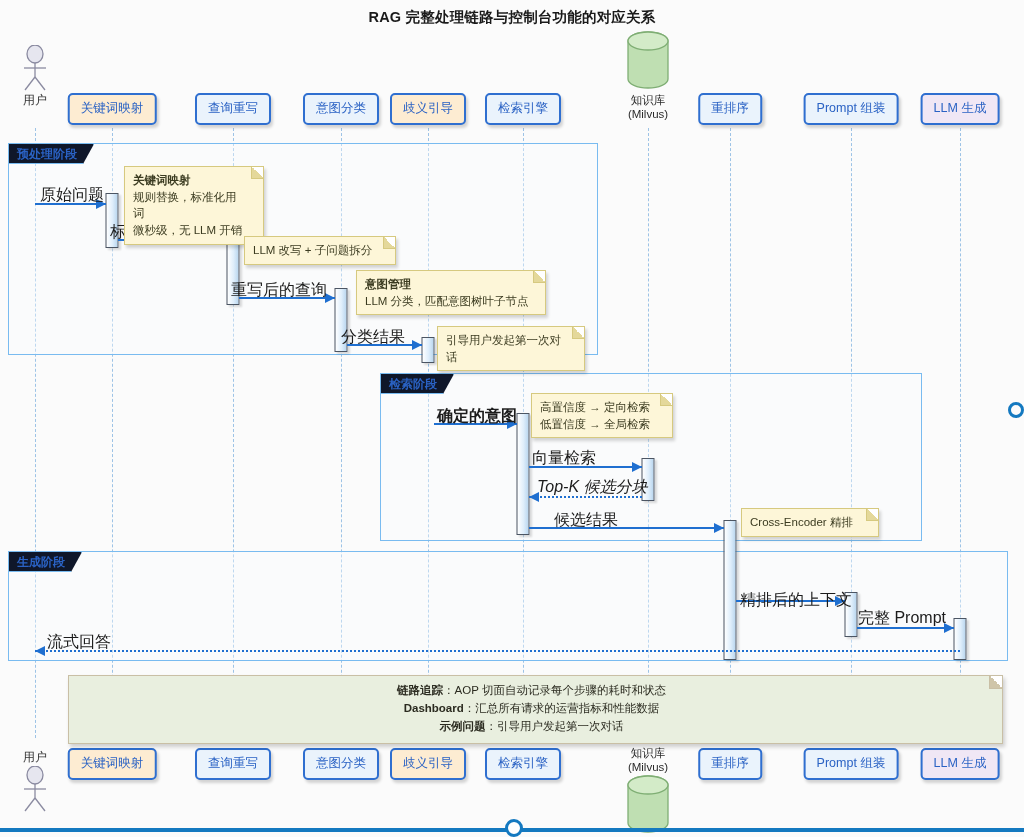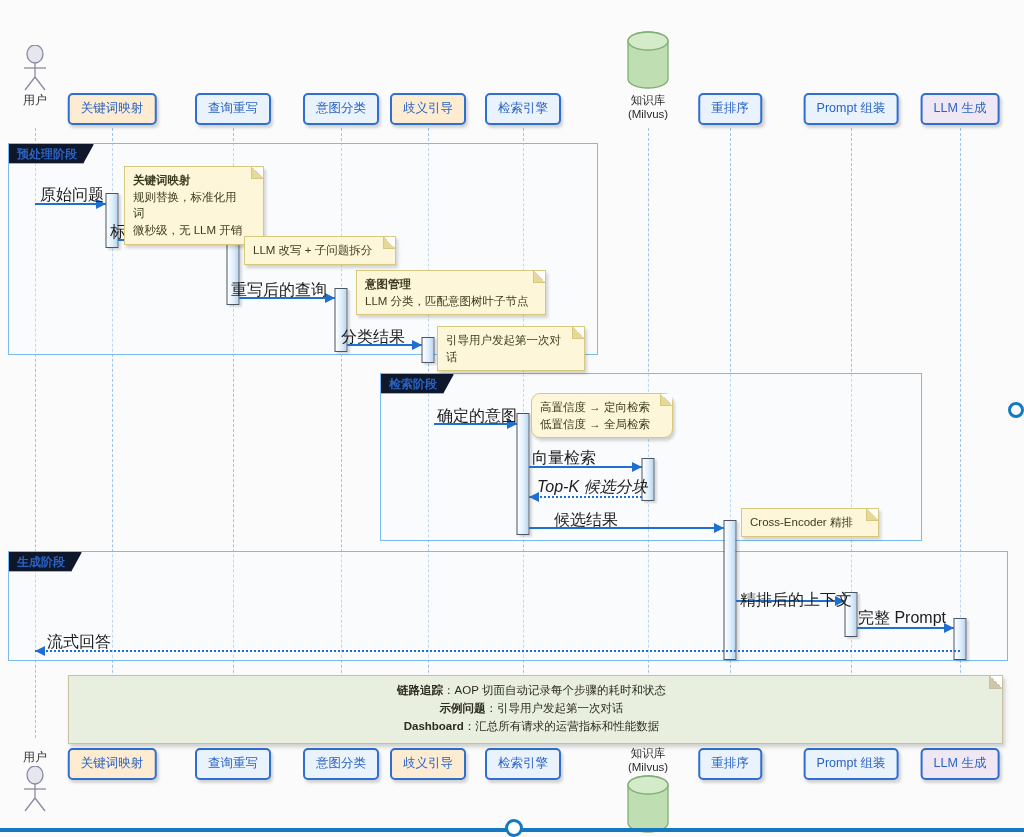--- a/index.html
+++ b/index.html
@@ -201,20 +201,21 @@
     border: 3px solid #1479c0;
     border-radius: 50%;
     background: #ffffff;
   }
 </style>
 </head>
 <body>
 
 <div id="canvas">
 
+  <div id="diagram-title">RAG 完整处理链路与控制台功能的对应关系</div>
 
   <div id="lifelines">
       <div class="lifeline" style="left: 35px;"></div>
       <div class="lifeline" style="left: 112px;"></div>
       <div class="lifeline" style="left: 233px;"></div>
       <div class="lifeline" style="left: 341px;"></div>
       <div class="lifeline" style="left: 428px;"></div>
       <div class="lifeline" style="left: 523px;"></div>
       <div class="lifeline" style="left: 648px;"></div>
       <div class="lifeline" style="left: 730px;"></div>
@@ -251,21 +252,21 @@
       <div class="arrow-head right" style="top: 235px; left: 217px;"></div>
       <div class="msg-label" style="left: 110px; top: 222px;">标准化后的问题</div>
       <div class="msg-line" style="left: 239px; top: 297px; width: 96px;"></div>
       <div class="arrow-head right" style="top: 293px; left: 325px;"></div>
       <div class="msg-label" style="left: 231px; top: 280px;">重写后的查询</div>
       <div class="msg-line" style="left: 347px; top: 344px; width: 75px;"></div>
       <div class="arrow-head right" style="top: 340px; left: 412px;"></div>
       <div class="msg-label" style="left: 341px; top: 327px;">分类结果</div>
       <div class="msg-line" style="left: 434px; top: 423px; width: 83px;"></div>
       <div class="arrow-head right" style="top: 419px; left: 507px;"></div>
-      <div class="msg-label" style="left: 437px; top: 406px;">确定的意图</div>
+      <div class="msg-label" style="left: 437px; top: 406px; font-weight: bold;">确定的意图</div>
       <div class="msg-line" style="left: 529px; top: 466px; width: 113px;"></div>
       <div class="arrow-head right" style="top: 462px; left: 632px;"></div>
       <div class="msg-label" style="left: 532px; top: 448px;">向量检索</div>
       <div class="msg-line dotted" style="left: 529px; top: 496px; width: 113px;"></div>
       <div class="arrow-head left" style="top: 492px; left: 529px;"></div>
       <div class="msg-label" style="left: 537px; top: 477px; font-style: italic;">Top-K 候选分块</div>
       <div class="msg-line" style="left: 529px; top: 527px; width: 195px;"></div>
       <div class="arrow-head right" style="top: 523px; left: 714px;"></div>
       <div class="msg-label" style="left: 530px; top: 510px; padding-left: 24px;">候选结果</div>
       <div class="msg-line" style="left: 736px; top: 600px; width: 109px;"></div>
@@ -277,21 +278,21 @@
       <div class="msg-line dotted" style="left: 35px; top: 650px; width: 925px;"></div>
       <div class="arrow-head left" style="top: 646px; left: 35px;"></div>
       <div class="msg-label" style="left: 47px; top: 632px;">流式回答</div>
     </div>
   <div id="notes">
       <div class="note" style="left: 124px; top: 166px; width: 140px;"><span class="note-title">关键词映射</span><span>规则替换，标准化用词
 微秒级，无 LLM 开销</span></div>
       <div class="note" style="left: 244px; top: 236px; width: 152px;"><span>LLM 改写 + 子问题拆分</span></div>
       <div class="note" style="left: 356px; top: 270px; width: 190px;"><span class="note-title">意图管理</span><span>LLM 分类，匹配意图树叶子节点</span></div>
       <div class="note" style="left: 437px; top: 326px; width: 148px;"><span>引导用户发起第一次对话</span></div>
-      <div class="note" style="left: 531px; top: 393px; width: 142px; border-radius: 9px;"><span>高置信度 → 定向检索
+      <div class="note" style="left: 531px; top: 393px; width: 142px;"><span>高置信度 → 定向检索
 低置信度 → 全局检索</span></div>
       <div class="note" style="left: 741px; top: 508px; width: 138px;"><span>Cross-Encoder 精排</span></div>
     </div>
   <div id="participants-top">
       <div class="actor" style="left: 35px; top: 45px;">
         <div>
           <svg width="32" height="46" viewBox="0 0 32 46">
             <ellipse cx="16" cy="9" rx="8" ry="9" fill="#e6e6ef" stroke="#8a8aa0" stroke-width="1.3"></ellipse>
             <line x1="16" y1="18" x2="16" y2="32" stroke="#8a8aa0" stroke-width="1.3"></line>
             <line x1="5" y1="23" x2="27" y2="23" stroke="#8a8aa0" stroke-width="1.3"></line>
@@ -348,21 +349,21 @@
       <div class="participant tint-blue" style="left: 341px; top: 748px;"><span>意图分类</span></div>
       <div class="participant tint-peach" style="left: 428px; top: 748px;"><span>歧义引导</span></div>
       <div class="participant tint-blue" style="left: 523px; top: 748px;"><span>检索引擎</span></div>
       <div class="participant tint-blue" style="left: 730px; top: 748px;"><span>重排序</span></div>
       <div class="participant tint-blue" style="left: 851px; top: 748px;"><span>Prompt 组装</span></div>
       <div class="participant tint-lilac" style="left: 960px; top: 748px;"><span>LLM 生成</span></div>
     </div>
   <div id="summary">
       <div class="note-green" style="left: 68px; top: 675px; width: 935px;">
         <div><b>链路追踪</b>：AOP 切面自动记录每个步骤的耗时和状态</div>
+        <div><b>Dashboard</b>：汇总所有请求的运营指标和性能数据</div>
         <div><b>示例问题</b>：引导用户发起第一次对话</div>
-        <div><b>Dashboard</b>：汇总所有请求的运营指标和性能数据</div>
       </div>
     </div>
 
   <div id="right-edge-dot"></div>
   <div id="bottom-slider-track"></div>
   <div id="bottom-slider-knob"></div>
 </div>
 
 </body></html>

